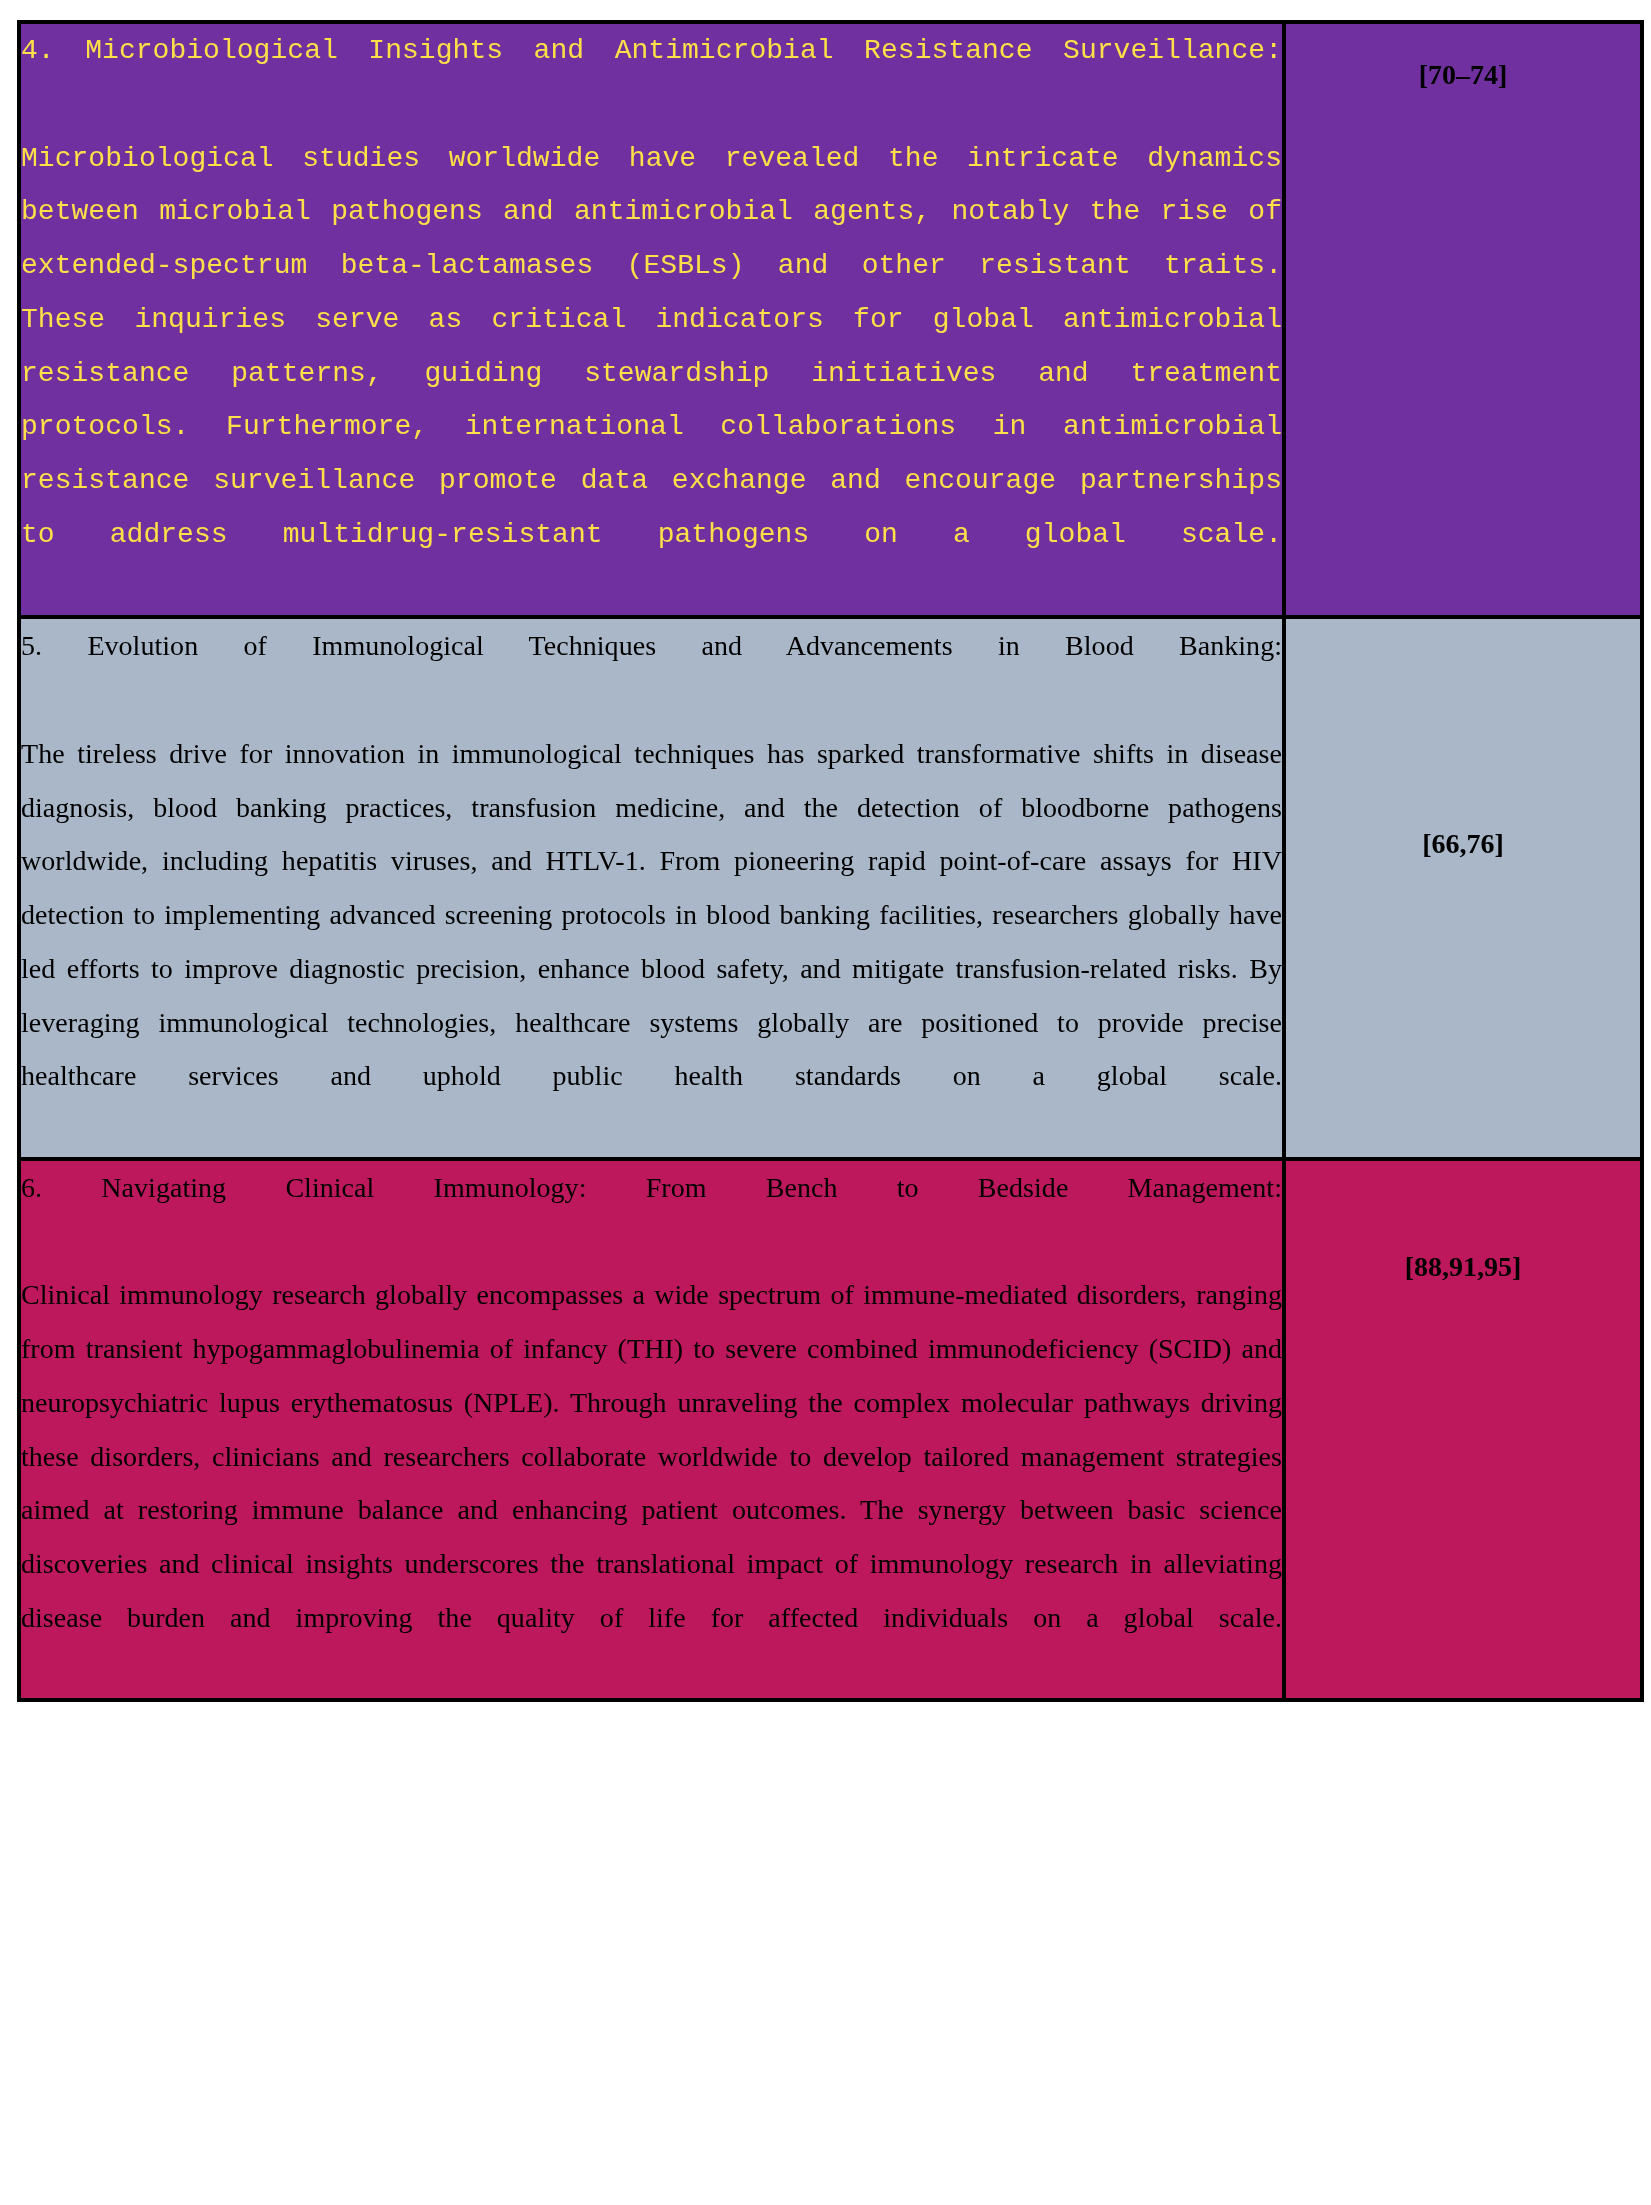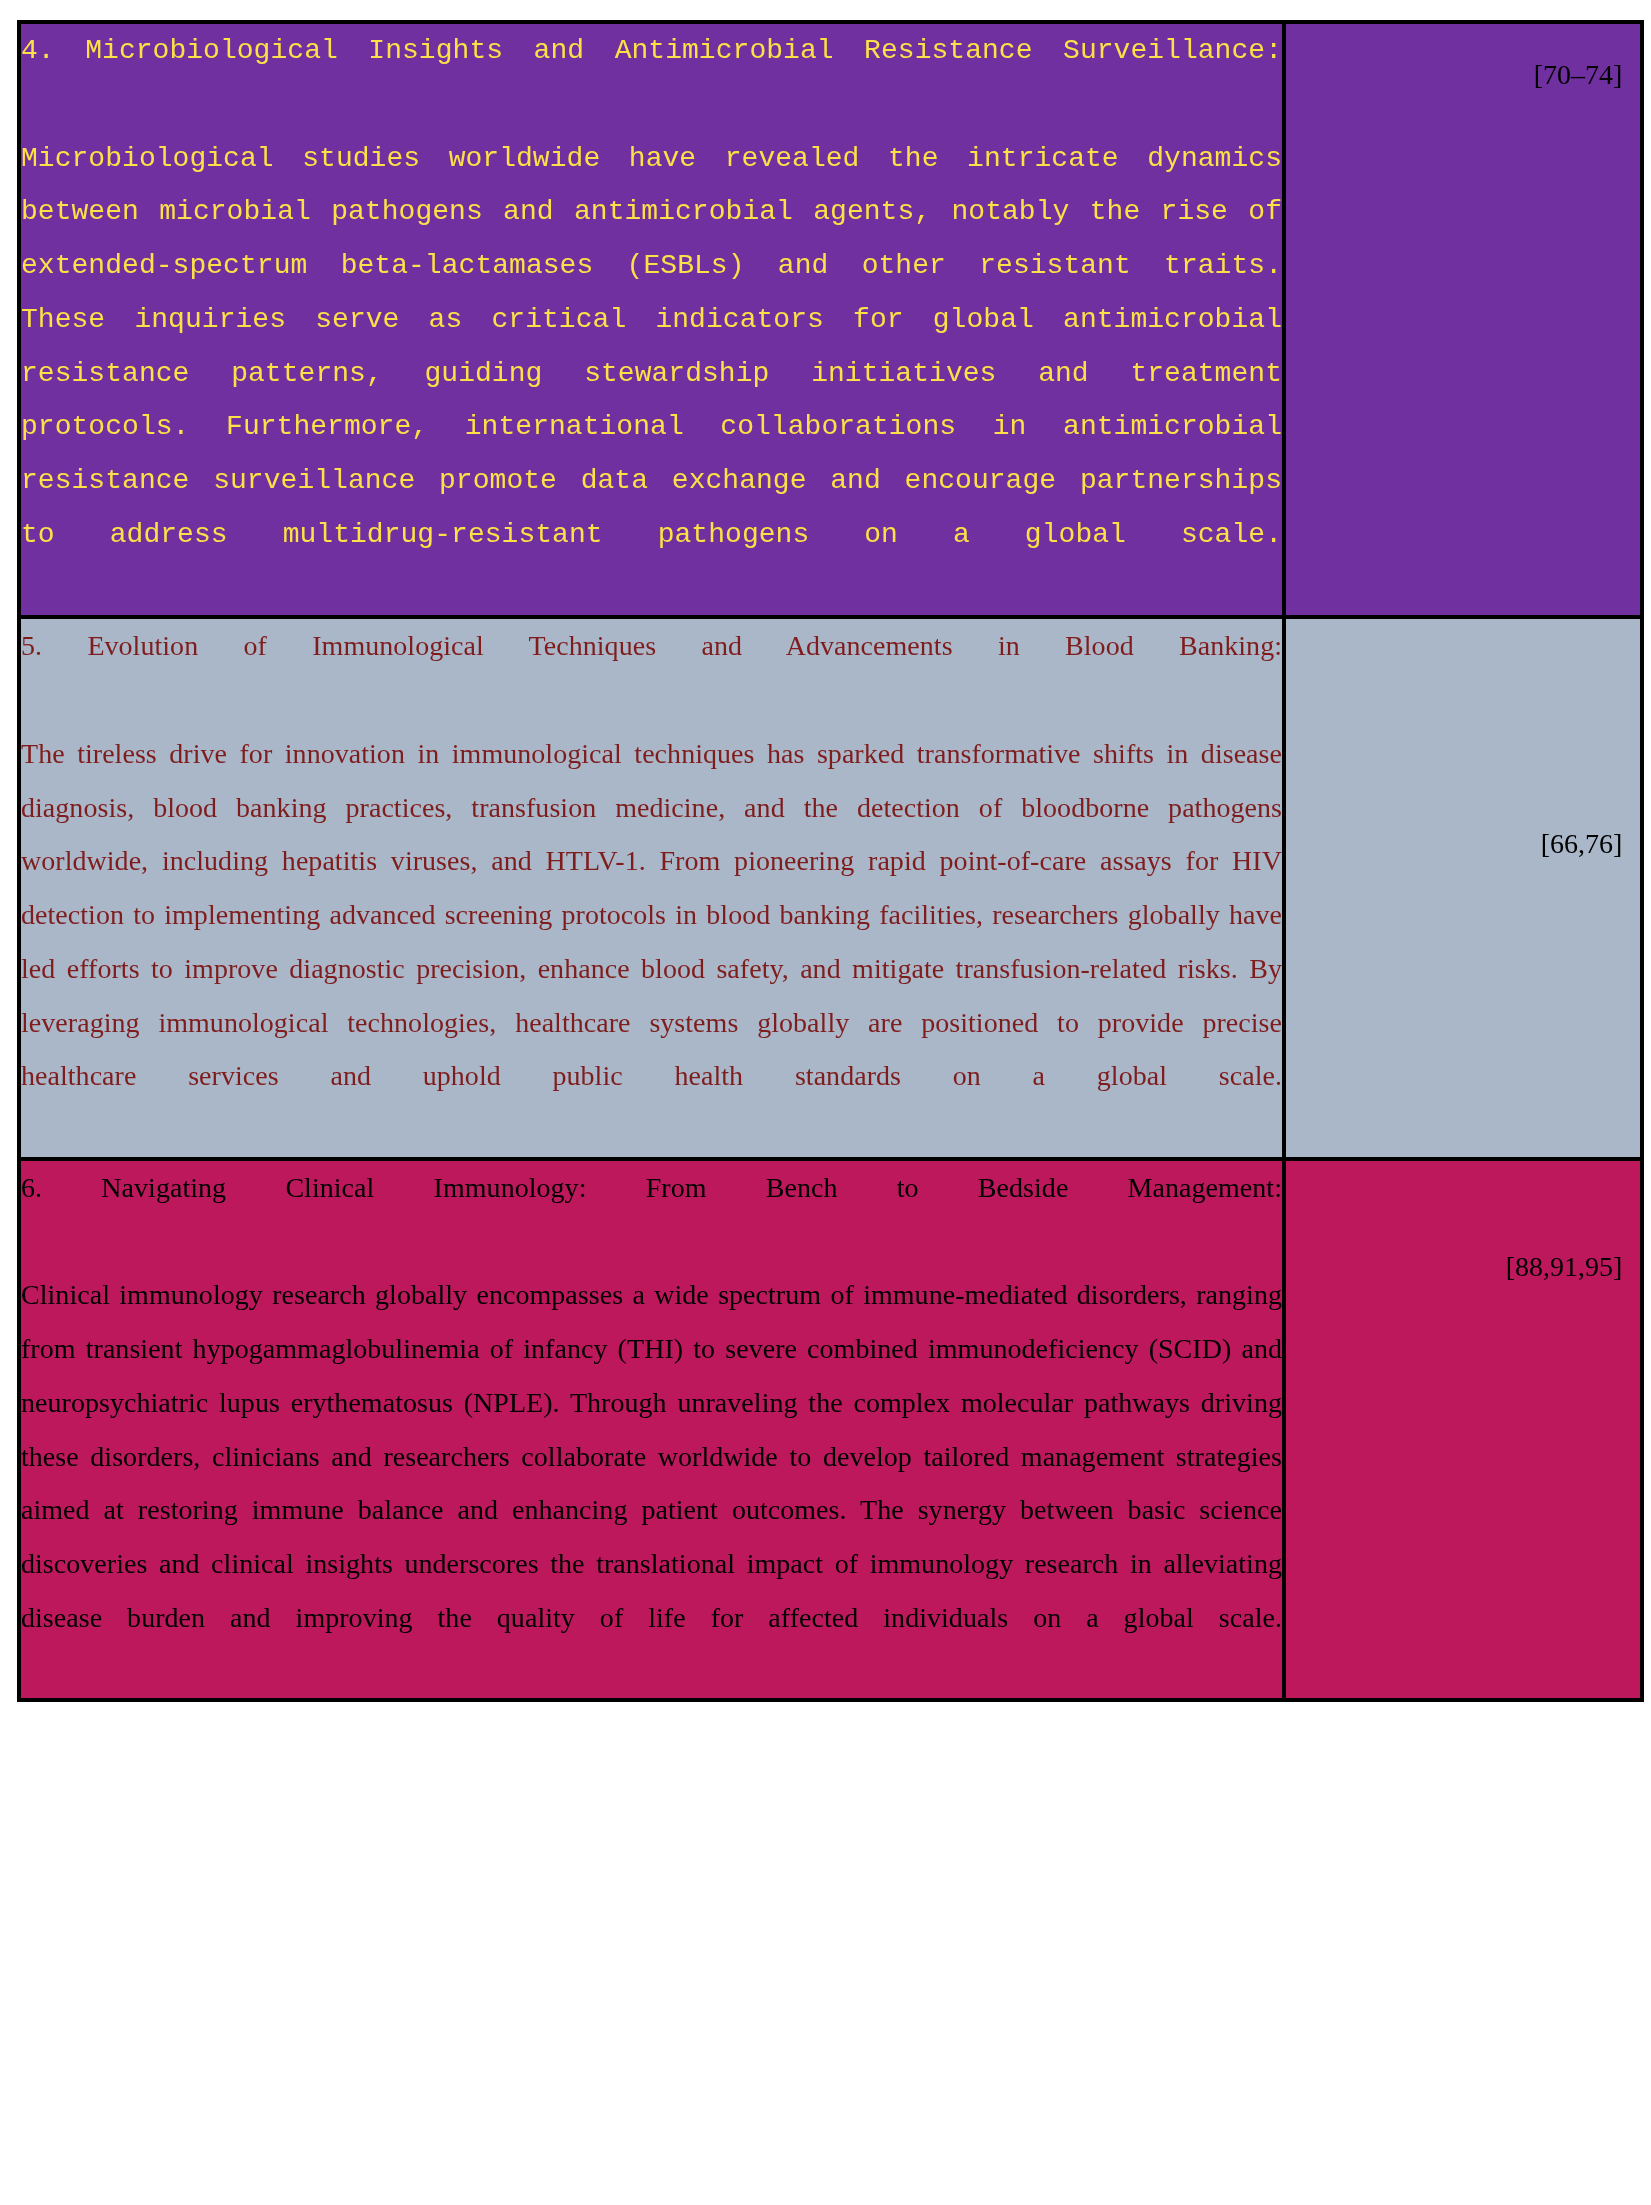--- a/index.html
+++ b/index.html
@@ -53,33 +53,34 @@
     margin: 0;
     font-size: 28px;
     line-height: 1.92;
     text-align: justify;
     text-justify: inter-word;
     letter-spacing: 0.04px;
   }
   .cell-content .para + .para { margin-top: 0; }
 
   tr.row-purple   .cell-content .para { color: #fde047; font-family: Liberation Mono, monospace; }
-  tr.row-bluegray .cell-content .para { color: #7f1d1d; }
+  tr.row-bluegray .cell-content .para { color: #000000; }
   tr.row-gold     .cell-content .para { color: #000000; }
 
   
   .para::after {
     content: "";
     display: inline-block;
     width: 100%;
   }
 
   
   .cell-refs {
-    text-align: right;
+    text-align: center;
+    font-weight: bold;
   }
   .cell-refs .refs-text {
     display: block;
     font-size: 28px;
     line-height: 1.92;
     color: #000000;
     white-space: nowrap;
   }
 
   

